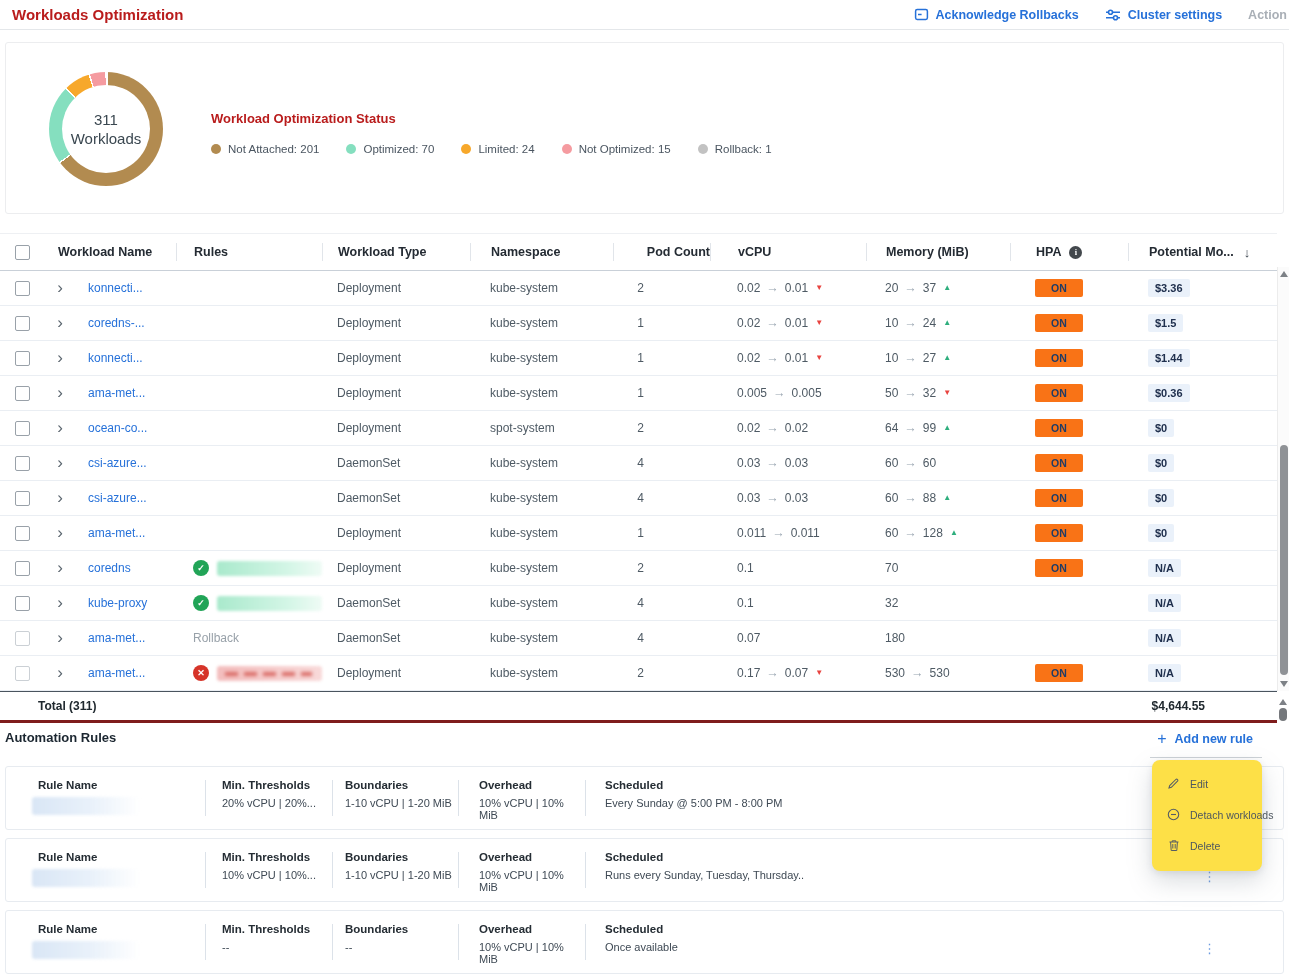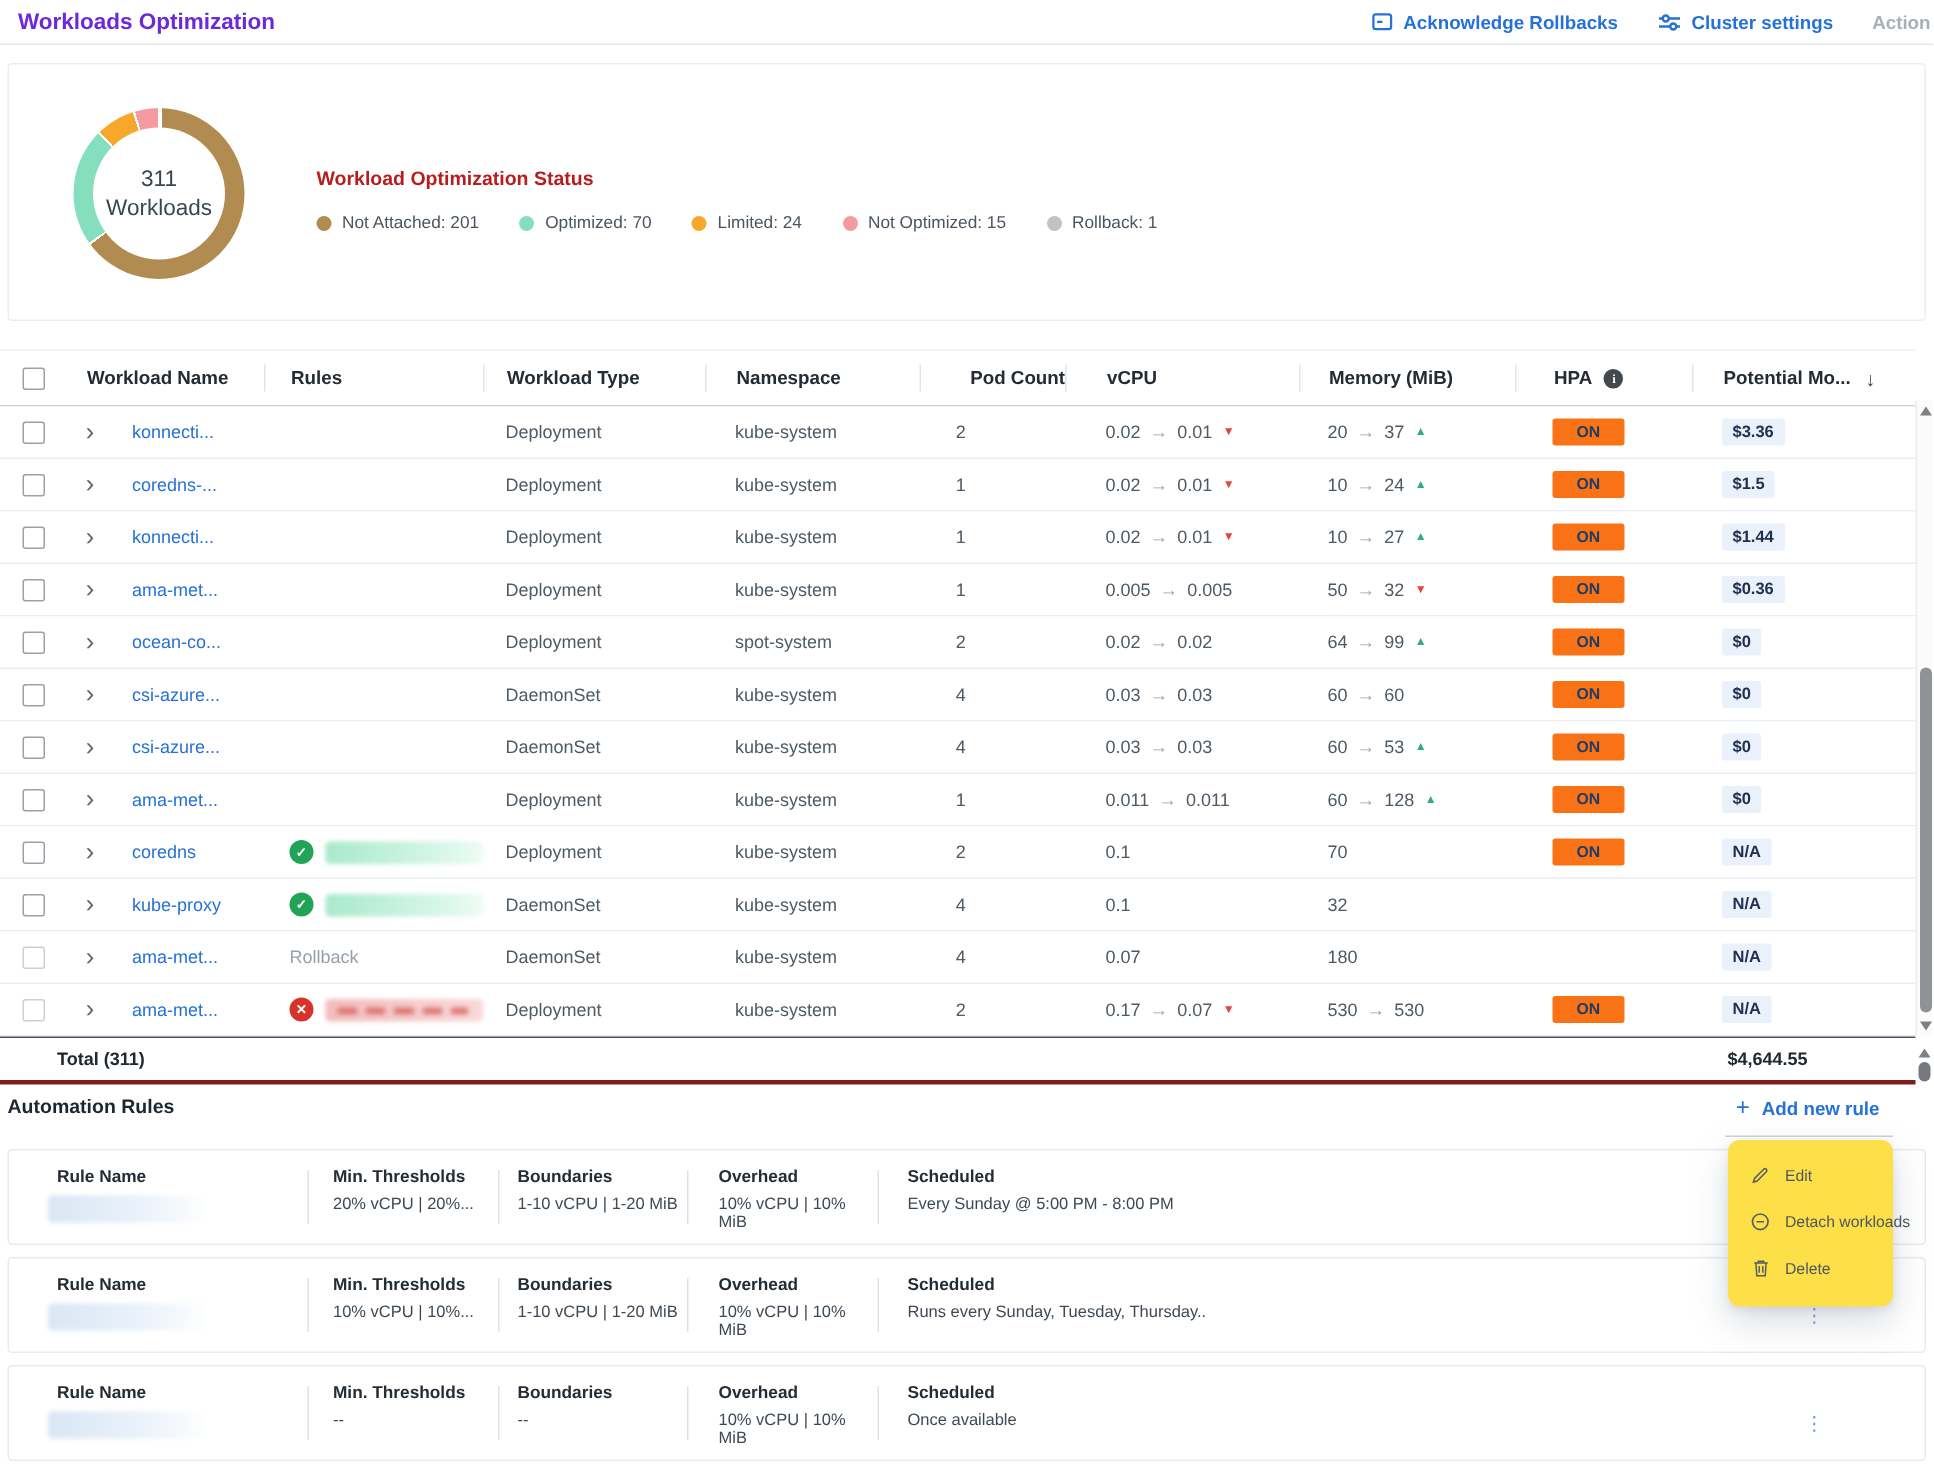--- a/index.html
+++ b/index.html
@@ -1,21 +1,21 @@
 <!DOCTYPE html>
 <html><head>
 <meta charset="utf-8">
 <style>
   * { box-sizing: border-box; margin: 0; padding: 0; }
   body { background:#fff; font-family:"Liberation Sans", sans-serif; }
   .page { position:relative; width:1289px; height:976px; background:#fff; color:#37424C; overflow:hidden; }
 
   
   .topbar { display:flex; justify-content:space-between; align-items:center; height:30px; padding-left:12px; border-bottom:1px solid #E4E7EA; }
-  .topbar-title { font-size:15px; font-weight:700; color:#6d28d9; }
+  .topbar-title { font-size:15px; font-weight:700; color:#b91c1c; }
   .topbar-actions { display:flex; align-items:center; gap:26px; font-size:12.5px; font-weight:600; color:#2671D9; padding-right:2px; white-space:nowrap; }
   .tb-action { display:flex; align-items:center; gap:7px; cursor:pointer; }
   .tb-action.disabled { color:#A9AFB6; }
   .tb-icon { display:inline-flex; color:#2671D9; }
 
   
   .summary-card { margin:12px 5px 0; height:172px; border:1px solid #ECEDEF; border-radius:3px; display:flex; align-items:flex-start; background:#fff; }
   .donut-wrap { position:relative; width:114px; height:114px; margin:29px 0 0 43px; }
   .donut { width:114px; height:114px; border-radius:50%; }
   .donut-hole { position:absolute; inset:13px; background:#fff; border-radius:50%; display:flex; flex-direction:column; align-items:center; justify-content:center; font-size:15px; color:#3A4750; line-height:1.3; }
@@ -418,21 +418,21 @@
           <div class="td c-ns">kube-system</div>
           <div class="td c-pods">4</div>
           <div class="td c-vcpu">
             <span class="mv">0.03</span>
             <span class="marrow">→</span>
             <span class="mv">0.03</span>
           </div>
           <div class="td c-mem">
             <span class="mv">60</span>
             <span class="marrow">→</span>
-            <span class="mv">53</span>
+            <span class="mv">88</span>
             <span class="tri tri-up">▲</span>
           </div>
           <div class="td c-hpa">
             <span class="badge on">ON</span>
           </div>
           <div class="td c-pot">
             <span class="badge money">$0</span>
           </div>
         </div>
         <div class="trow">

